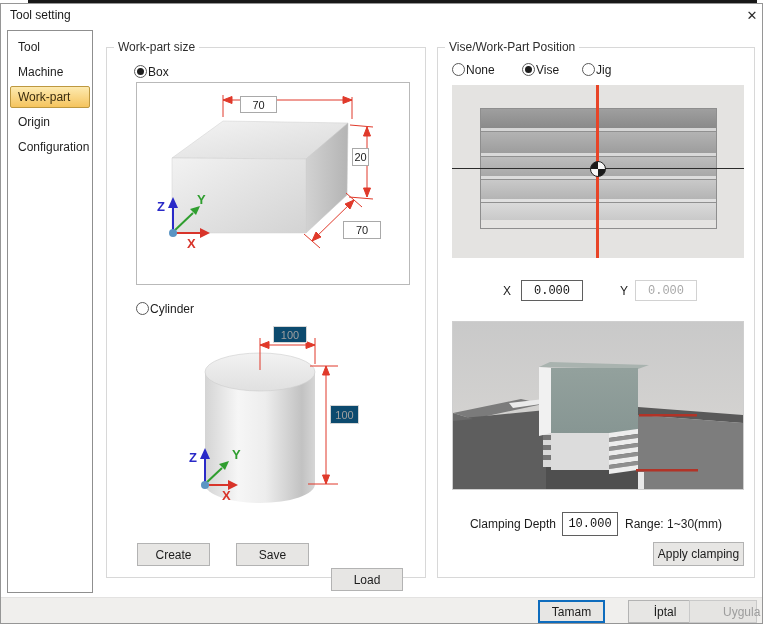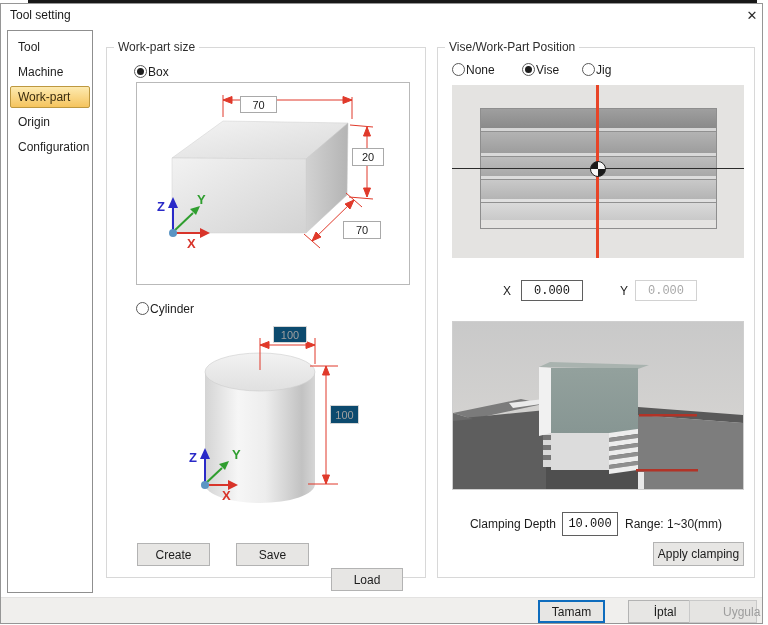--- a/index.html
+++ b/index.html
@@ -137,21 +137,21 @@
       <polygon points="73,150 63,145 63,155" fill="#d8342a"></polygon>
       <text x="20" y="128" font-size="13" font-weight="bold" fill="#2a2ac8">Z</text>
       <text x="60" y="121" font-size="13" font-weight="bold" fill="#2f9e2f">Y</text>
       <text x="50" y="165" font-size="13" font-weight="bold" fill="#d8342a">X</text>
       <circle cx="36" cy="150" r="4" fill="#5b95c4"></circle>
     </g>
   </svg>
 </div>
 
 <input class="dim-input" style="left: 240px; top: 96px; width: 37px; height: 17px;" value="70">
-<input class="dim-input" style="left: 352px; top: 148px; width: 32px; height: 18px;" value="20">
+<input class="dim-input" style="left: 352px; top: 148px; width: 17px; height: 18px;" value="20">
 <input class="dim-input" style="left: 343px; top: 221px; width: 38px; height: 18px;" value="70">
 
 <div class="abs radio-row" style="left:136px; top:301px;">
   <span class="radio"></span>
   <span class="radio-label">Cylinder</span>
 </div>
 
 <div class="abs" style="left:150px; top:318px; width:250px; height:197px;">
   <svg width="250" height="197" viewBox="0 0 250 197">
     <defs>

